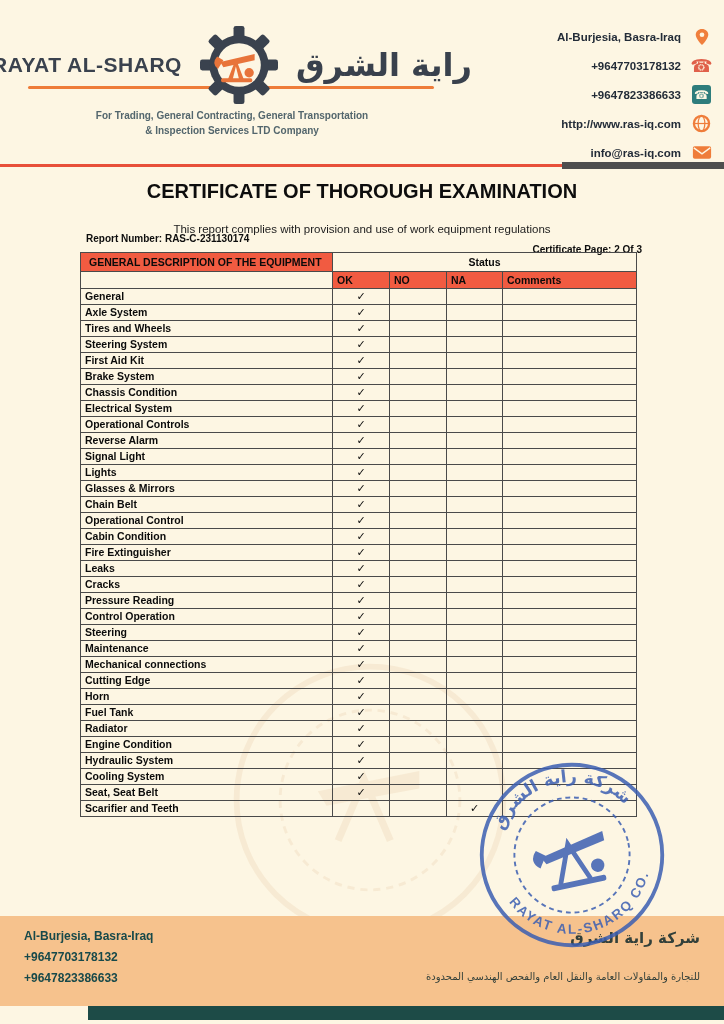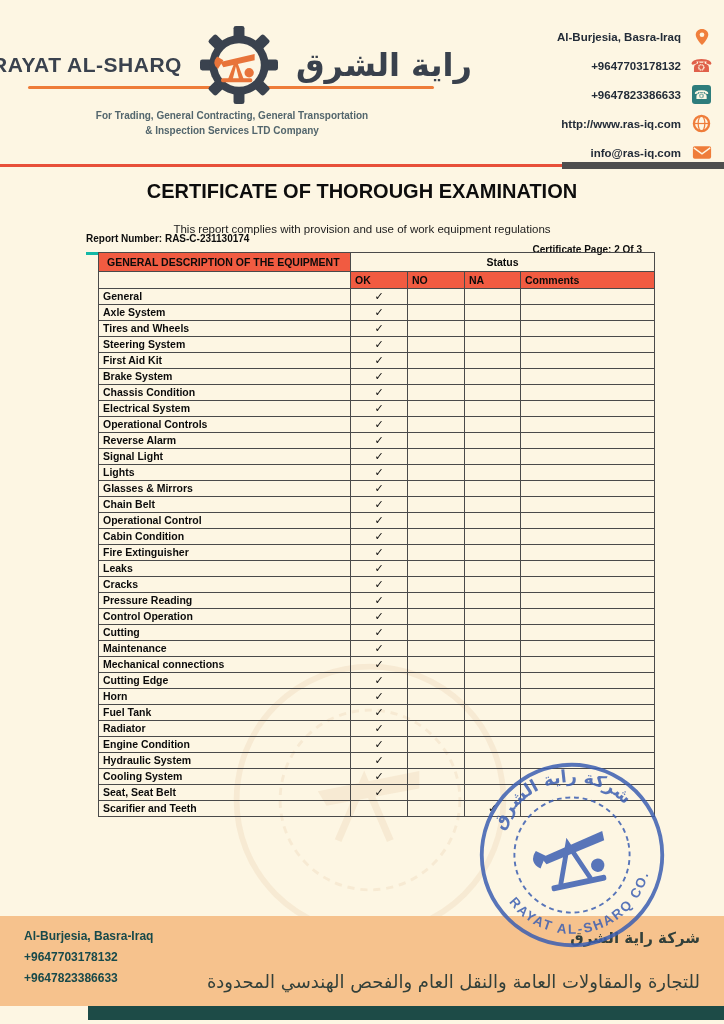--- a/index.html
+++ b/index.html
@@ -33,42 +33,42 @@
   
   .title-block { position:absolute; top:180px; left:0; right:0; text-align:center; }
   .title { font-size:20px; font-weight:bold; color:#0d0d0d; }
   .subtitle { font-size:11.5px; color:#1c1c1c; margin-top:20px; }
 
   
   .report-row { position:absolute; top:233px; left:86px; width:556px; display:flex; justify-content:space-between; align-items:flex-end; font-size:10px; font-weight:bold; color:#0d0d0d; }
   .report-number { border-bottom:3px solid #14b8a6; padding-bottom:8px; }
 
   
-  .equip-table { position:absolute; top:252px; left:98px; width:556px; border-collapse:collapse; table-layout:fixed; z-index:1; }
+  .equip-table { position:absolute; top:252px; left:80px; width:556px; border-collapse:collapse; table-layout:fixed; z-index:1; }
   .equip-table th, .equip-table td { border:1px solid #4a4a4a; font-size:10.5px; color:#0b0b0b; padding:1px 4px; line-height:13px; }
   th.th-equip { background:var(--table-header-bg,#f15b41); text-align:left; font-weight:bold; height:19px; padding-left:8px; }
   th.th-status { background:transparent; text-align:center; font-weight:bold; }
   th.th-blank { background:transparent; }
   th.th-sub { background:var(--table-header-bg,#f15b41); text-align:left; font-weight:bold; height:17px; }
   td.c-label { font-weight:bold; height:16px; }
   td.c-check { text-align:center; font-weight:bold; font-family:"DejaVu Sans",sans-serif; font-size:11px; }
   td.c-comments { height:16px; }
 
   
   .stamp { position:absolute; left:476px; top:759px; width:192px; height:192px; transform:rotate(-12deg); opacity:.85; z-index:3; }
   .stamp-stroke { stroke:var(--stamp-blue,#3c5fb2); fill:none; }
   .stamp-fill { fill:var(--stamp-blue,#3c5fb2); }
   .watermark { position:absolute; left:225px; top:655px; width:290px; height:290px; opacity:.09; z-index:0; }
 
   
   .footer { position:absolute; left:0; right:0; top:916px; height:90px; background:var(--footer-bg,#f6c28d); display:flex; justify-content:space-between; padding:13px 24px 0 24px; }
   .footer-left div { font-size:12px; font-weight:bold; color:var(--footer-text,#17494a); margin-bottom:7px; }
   .footer-right { text-align:right; direction:rtl; color:#33403a; font-family:"DejaVu Sans",sans-serif; }
   .footer-ar-1 { font-size:15px; font-weight:bold; margin-bottom:9px; }
-  .footer-ar-2 { font-size:18px;margin-top:24px; }
+  .footer-ar-2 { font-size:10px;margin-top:24px; }
   .bottom-bar { position:absolute; left:88px; right:0; bottom:4px; height:14px; background:var(--bottom-bar,#1d4b47); }
 </style>
 </head>
 <body>
 
 <div class="page">
 
   <svg class="watermark" viewBox="0 0 200 200" aria-hidden="true">
     <circle cx="100" cy="100" r="92" fill="none" stroke="#c07a3a" stroke-width="4"></circle>
     <circle cx="100" cy="100" r="62" fill="none" stroke="#c07a3a" stroke-width="2" stroke-dasharray="5 4"></circle>
@@ -338,21 +338,21 @@
           <td class="c-comments"></td>
         </tr>
         <tr>
           <td class="c-label">Control Operation</td>
           <td class="c-check">✓</td>
           <td class="c-check"></td>
           <td class="c-check"></td>
           <td class="c-comments"></td>
         </tr>
         <tr>
-          <td class="c-label">Cutting</td>
+          <td class="c-label">Steering</td>
           <td class="c-check">✓</td>
           <td class="c-check"></td>
           <td class="c-check"></td>
           <td class="c-comments"></td>
         </tr>
         <tr>
           <td class="c-label">Maintenance</td>
           <td class="c-check">✓</td>
           <td class="c-check"></td>
           <td class="c-check"></td>

